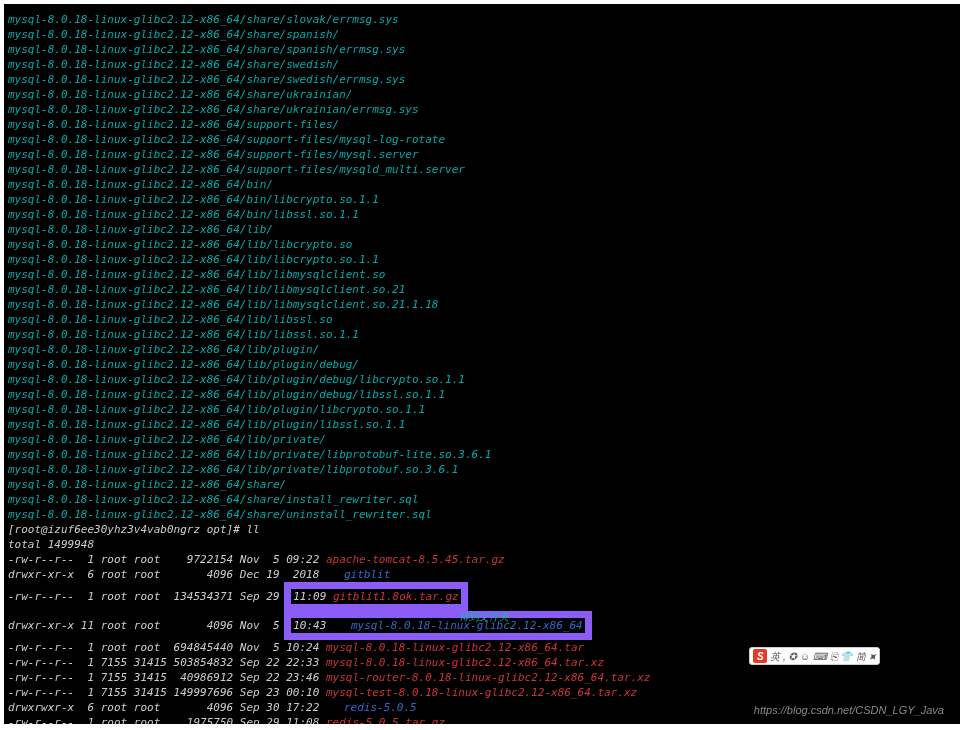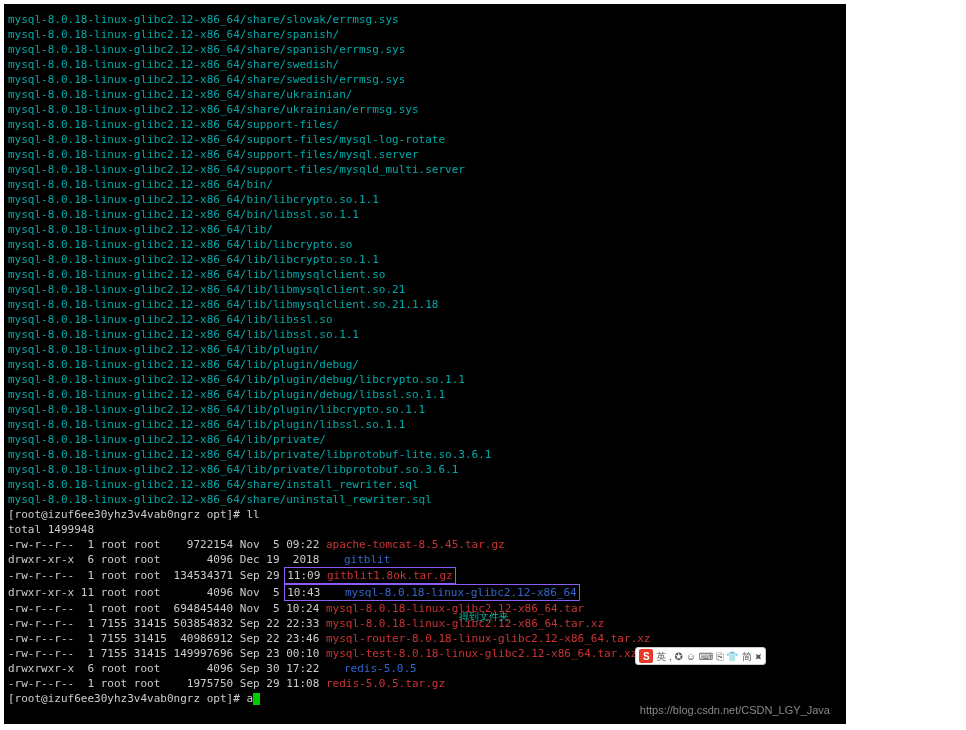--- a/index.html
+++ b/index.html
@@ -7,38 +7,39 @@
     background: #ffffff;
     width: 966px;
     height: 730px;
     overflow: hidden;
     font-family: "Consolas", "Monaco", monospace;
     font-size: 11px;
     position: relative;
   }
   .terminal {
     background: #000000;
-    width: 842px;
+    width: 956px;
     height: 720px;
     margin: 4px;
     padding: 8px 4px;
     color: #eeeeee;
     line-height: 15px;
     overflow: hidden;
     position: relative;
+    font-style: italic;
   }
   .line { white-space: pre; color: #00aaaa; }
   .prompt-line { white-space: pre; }
   .plain { color: #cccccc; }
   .ls-row { white-space: pre; }
   .perm { color: #cccccc; }
   .name-red { color: #cc3333; }
   .name-blue { color: #3366cc; margin-left: 18px; }
   .highlight-box {
-    border: 1px solid #8b5cf6;
+    border: 7px solid #8b5cf6;
     display: inline-block;
     padding: 0 2px;
     margin-left: -2px;
   }
   .annotation {
     position: absolute;
     color: #14b8a6;
     font-family: "Microsoft YaHei", sans-serif;
     font-size: 10px;
     left: 455px;
@@ -115,20 +116,21 @@
       <div class="line">mysql-8.0.18-linux-glibc2.12-x86_64/lib/libssl.so.1.1</div>
       <div class="line">mysql-8.0.18-linux-glibc2.12-x86_64/lib/plugin/</div>
       <div class="line">mysql-8.0.18-linux-glibc2.12-x86_64/lib/plugin/debug/</div>
       <div class="line">mysql-8.0.18-linux-glibc2.12-x86_64/lib/plugin/debug/libcrypto.so.1.1</div>
       <div class="line">mysql-8.0.18-linux-glibc2.12-x86_64/lib/plugin/debug/libssl.so.1.1</div>
       <div class="line">mysql-8.0.18-linux-glibc2.12-x86_64/lib/plugin/libcrypto.so.1.1</div>
       <div class="line">mysql-8.0.18-linux-glibc2.12-x86_64/lib/plugin/libssl.so.1.1</div>
       <div class="line">mysql-8.0.18-linux-glibc2.12-x86_64/lib/private/</div>
       <div class="line">mysql-8.0.18-linux-glibc2.12-x86_64/lib/private/libprotobuf-lite.so.3.6.1</div>
       <div class="line">mysql-8.0.18-linux-glibc2.12-x86_64/lib/private/libprotobuf.so.3.6.1</div>
+      <div class="line">mysql-8.0.18-linux-glibc2.12-x86_64/share/</div>
       <div class="line">mysql-8.0.18-linux-glibc2.12-x86_64/share/install_rewriter.sql</div>
       <div class="line">mysql-8.0.18-linux-glibc2.12-x86_64/share/uninstall_rewriter.sql</div>
     </div>
 
   <div class="prompt-line"><span class="plain">[root@izuf6ee30yhz3v4vab0ngrz opt]# </span><span class="plain">ll</span></div>
   <div class="plain">total 1499948</div>
 
   <div id="ls-rows">
       <div class="ls-row"><span class="perm">-rw-r--r--  1 root root    9722154 Nov  5 09:22 </span><span class="name-red">apache-tomcat-8.5.45.tar.gz</span></div>
       <div class="ls-row"><span class="perm">drwxr-xr-x  6 root root       4096 Dec 19  2018 </span><span class="name-blue">gitblit</span></div>

